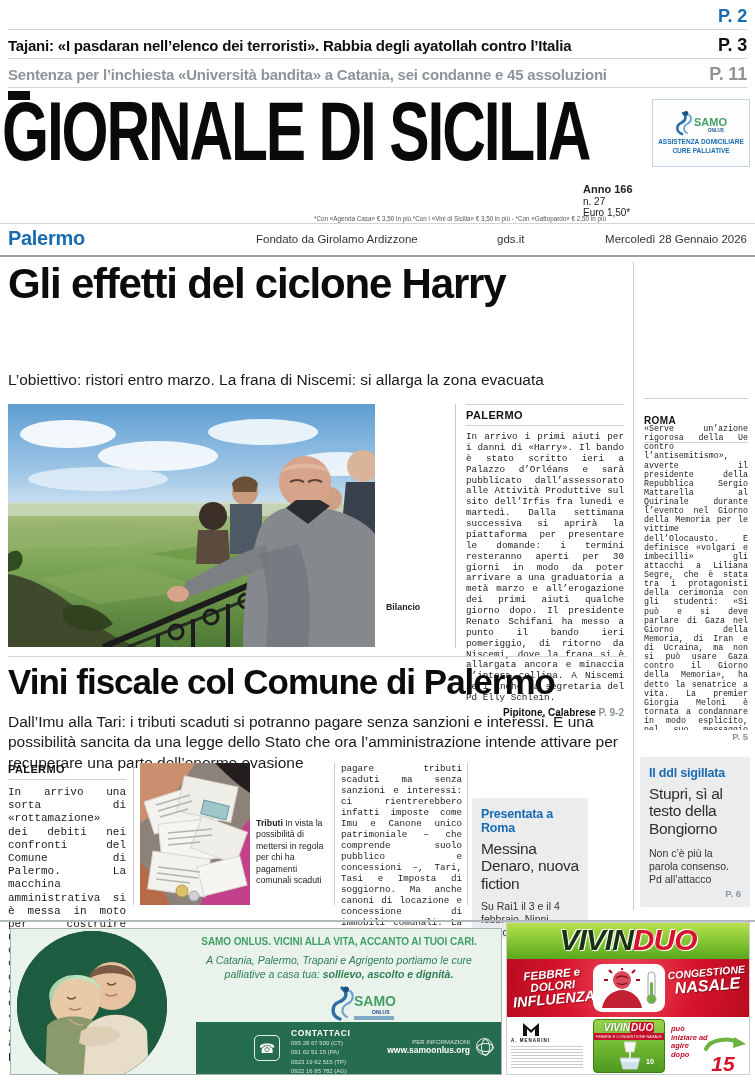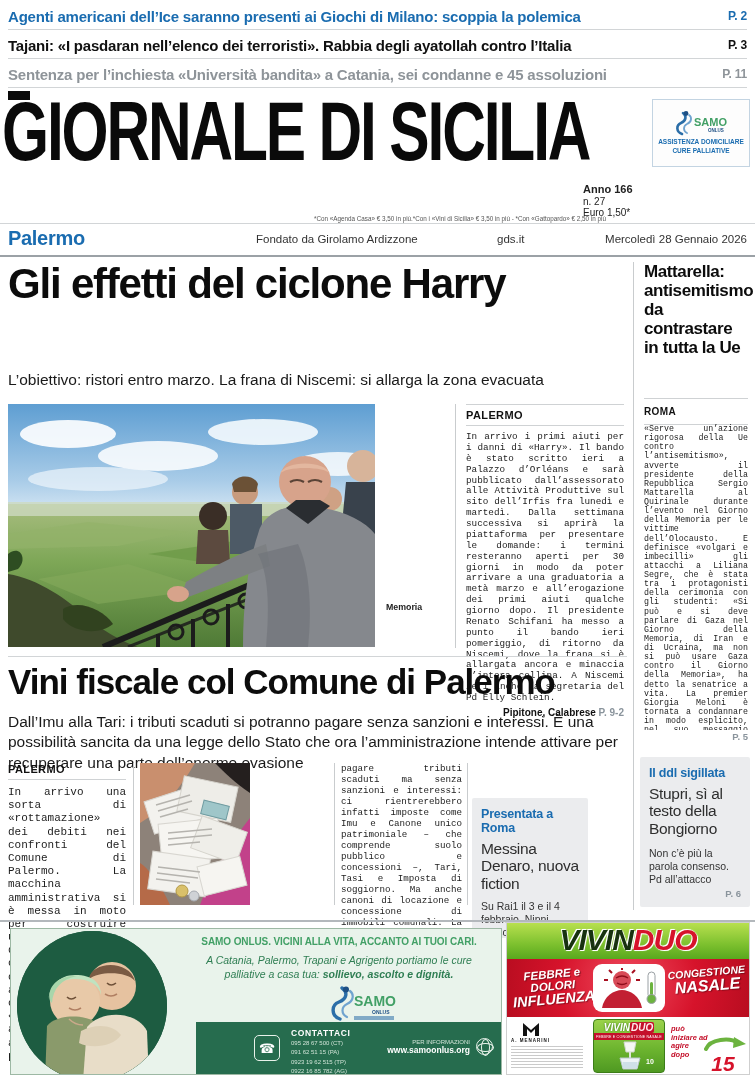--- a/index.html
+++ b/index.html
@@ -7,21 +7,21 @@
   #page {
     position:relative; width:755px; height:1080px; margin:0 auto;
     background:#fff; overflow:hidden;
     font-family:"Liberation Sans", sans-serif; color:#111;
   }
   .abs { position:absolute; }
 
   
   .top-row { position:absolute; left:8px; right:8px; height:28px; display:flex; align-items:center;
              font-weight:bold; font-size:15px; letter-spacing:-0.2px; }
-  .top-row .pg { margin-left:auto; font-size:12px; }
+  .top-row .pg { margin-left:auto; font-size:18px; }
   .row-blue, .row-blue .pg { color:#1a6cb0; }
   .row-black { color:#101010; } .row-black .pg { color:#101010; }
   .row-gray, .row-gray .pg { color:#8e9499; }
   .hline { position:absolute; background:#d2d5d7; height:1px; }
 
   
   .black-mark { position:absolute; left:8px; top:91px; width:22px; height:9px; background:#0a0a0a; }
   .masthead-title {
     position:absolute; left:2px; top:92px; font-size:84px; line-height:0.95; font-weight:bold;
     letter-spacing:-3px; color:#0a0a0a; transform:scaleX(0.72); transform-origin:0 0; white-space:nowrap;
@@ -50,21 +50,21 @@
   .byline .pg { color:#8a949c; }
 
   .photo-cap { font-size:8.8px; line-height:1.3; color:#222; }
   .photo-cap .cap-t { font-weight:bold; display:block; }
 
   
   .sb-hl { position:absolute; left:644px; top:262px; width:106px; font-size:17px; font-weight:bold;
            line-height:1.12; letter-spacing:-0.4px; color:#0c0c0c; }
   .sb-sub { position:absolute; left:644px; top:352px; width:104px; font-size:10.3px; line-height:1.3; color:#3c3c3c; }
   .sb-kicker { position:absolute; left:644px; top:398px; width:104px; font-size:10px; font-weight:bold; letter-spacing:0.4px;
-               border-top:1px solid #cfd2d4; border-bottom:1px solid #cfd2d4; padding:7px 0; }
+               border-top:1px solid #cfd2d4; border-bottom:1px solid #cfd2d4; padding:16px 0; }
   .sb-body { position:absolute; left:644px; top:424px; width:104px; height:306px; overflow:hidden;
              font-size:8.3px; line-height:1.1; }
   .sb-page { position:absolute; left:644px; top:731px; width:104px; text-align:right; font-weight:bold; font-size:9.5px; color:#8a949c; }
 
   .news-box { position:absolute; background:#ebecee; border-radius:2px; padding:9px 9px; }
   .news-box .bk { color:#1a6cb0; font-weight:bold; font-size:12.5px; letter-spacing:-0.2px; }
   .news-box .bh { font-size:15.5px; line-height:1.12; color:#2e2e2e; margin-top:5px; letter-spacing:-0.3px; }
   .news-box .bs { font-size:10.5px; line-height:1.25; color:#333; margin-top:10px; }
   .news-box .bp { text-align:right; font-weight:bold; font-size:9.5px; color:#8a949c; margin-top:2px; }
   .news-box .bb { font-weight:bold; color:#111; }
@@ -106,21 +106,20 @@
   .badge15 .n { color:#d6132b; font-weight:bold; font-style:italic; font-size:21px; line-height:0.9; }
   .badge15 .u { color:#d6132b; font-weight:bold; font-size:5.5px; letter-spacing:0.5px; }
 </style>
 </head>
 <body>
 
 <div id="page">
 
   <div>
     <div class="top-row row-blue" style="top:2px">
-      <span>Agenti americani dell’Ice saranno presenti ai Giochi di Milano: scoppia la polemica</span>
       <span class="pg">P. 2</span>
     </div>
     <div class="hline" style="left:8px;right:8px;top:29px"></div>
     <div class="top-row row-black" style="top:31px">
       <span>Tajani: «I pasdaran nell’elenco dei terroristi». Rabbia degli ayatollah contro l’Italia</span>
       <span class="pg">P. 3</span>
     </div>
     <div class="hline" style="left:8px;right:8px;top:58px"></div>
     <div class="top-row row-gray" style="top:60px">
       <span>Sentenza per l’inchiesta «Università bandita» a Catania, sei condanne e 45 assoluzioni</span>
@@ -217,36 +216,35 @@
     <path d="M282,78 q7,-4 14,0 M300,78 q7,-4 14,0" stroke="#5a4336" stroke-width="2.2" fill="none"></path>
     <path d="M290,98 q8,5 16,0" stroke="#8a6a58" stroke-width="1.6" fill="none"></path>
     <path d="M250,130 C255,108 280,100 298,102 C330,104 355,115 367,130 L367,243 L235,243 C235,200 240,160 250,130 Z" fill="#85888d"></path>
     <path d="M278,104 L300,120 L322,102 L312,96 L288,96 Z" fill="#2a2d31"></path>
     <path d="M258,140 C230,150 200,165 178,178 L172,196 C200,186 240,170 262,162 Z" fill="#7d8083"></path>
     <ellipse cx="170" cy="190" rx="11" ry="8" fill="#d7a38b"></ellipse>
     <path d="M250,150 C260,170 262,200 258,243 L300,243 C305,200 300,160 290,140 Z" fill="#70737a" opacity="0.65"></path>
   </svg>
 
   <div class="abs photo-cap" style="left:386px;top:602px;width:64px">
-    <span class="cap-t">Memoria</span>
+    <span class="cap-t">Bilancio</span>
   </div>
 
   <div class="vline" style="left:455px;top:404px;height:244px"></div>
 
   <div class="abs" style="left:466px;top:404px;width:158px">
     <div class="kicker">PALERMO</div>
     <div class="bodytext" style="font-size:9.3px;line-height:1.17">In arrivo i primi aiuti per i danni di «Harry». Il bando è stato scritto ieri a Palazzo d’Orléans e sarà pubblicato dall’assessorato alle Attività Produttive sul sito dell’Irfis fra lunedì e martedì. Dalla settimana successiva si aprirà la piattaforma per presentare le domande: i termini resteranno aperti per 30 giorni in modo da poter arrivare a una graduatoria a metà marzo e all’erogazione dei primi aiuti qualche giorno dopo. Il presidente Renato Schifani ha messo a punto il bando ieri pomeriggio, di ritorno da Niscemi, dove la frana si è allargata ancora e minaccia l’intera collina. A Niscemi ieri anche la segretaria del Pd Elly Schlein.</div>
     <div class="byline">
       <span>Pipitone, Calabrese</span>
       <span class="pg">P. 9-2</span>
     </div>
   </div>
 
   <div class="vline" style="left:633px;top:262px;height:648px"></div>
-  <div class="sb-hl">Mattarella: antisemitismo da contrastare in tutta la Ue</div>
   <div class="sb-kicker">ROMA</div>
   <div class="sb-body bodytext">«Serve un’azione rigorosa della Ue contro l’antisemitismo», avverte il presidente della Repubblica Sergio Mattarella al Quirinale durante l’evento nel Giorno della Memoria per le vittime dell’Olocausto. E definisce «volgari e imbecilli» gli attacchi a Liliana Segre, che è stata tra i protagonisti della cerimonia con gli studenti: «Si può e si deve parlare di Gaza nel Giorno della Memoria, di Iran e di Ucraina, ma non si può usare Gaza contro il Giorno della Memoria», ha detto la senatrice a vita. La premier Giorgia Meloni è tornata a condannare in modo esplicito, nel suo messaggio per la Giornata, «la complicità del regime fascista nelle persecuzioni, nei rastrellamenti, nelle deportazioni. Una pagina buia della storia italiana, sigillata dall’ignominia delle leggi razziali del 1938». Al Senato è stato incardinato in commissione il testo base della nuova legge contro l’antisemitismo. Proteste dei pro Pal in varie città.</div>
   <div class="sb-page">P. 5</div>
 
   <div class="news-box" style="left:640px;top:757px;width:110px;height:150px">
     <div class="bk">Il ddl sigillata</div>
     <div class="bh">Stupri, sì al testo della Bongiorno</div>
     <div class="bs">Non c’è più la parola consenso. Pd all’attacco</div>
     <div class="bp">P. 6</div>
   </div>
@@ -284,20 +282,24 @@
           <line x1="28" y1="82" x2="60" y2="79"></line>
         <line x1="18" y1="104" x2="60" y2="109"></line>
           <line x1="17" y1="110" x2="58" y2="115"></line>
           <line x1="16" y1="116" x2="50" y2="120"></line>
       </g>
       <circle cx="42" cy="128" r="6" fill="#d9c06a" stroke="#b49a46"></circle>
       <circle cx="54" cy="133" r="5" fill="#cfd2d6" stroke="#a6aab0"></circle>
     </g>
   </svg>
 
+  <div class="abs photo-cap" style="left:256px;top:818px;width:74px">
+    <span style="font-weight:bold">Tributi</span>
+    <span>In vista la possibilità di mettersi in regola per chi ha pagamenti comunali scaduti</span>
+  </div>
   <div class="vline" style="left:334px;top:763px;height:142px"></div>
 
   <div class="abs" style="left:341px;top:763px;width:121px">
     <div class="bodytext" style="font-size:9.2px;line-height:1.2">pagare tributi scaduti ma senza sanzioni e interessi: ci rientrerebbero infatti imposte come Imu e Canone unico patrimoniale – che comprende suolo pubblico e concessioni –, Tari, Tasi e Imposta di soggiorno. Ma anche canoni di locazione e concessione di immobili comunali. La possibilità è concessa agli enti locali dalla legge statale di Bilancio.</div>
     <div class="byline">
       <span>Macaluso</span>
       <span class="pg">P. 4</span>
     </div>
   </div>
   <div class="vline" style="left:467px;top:763px;height:142px"></div>

